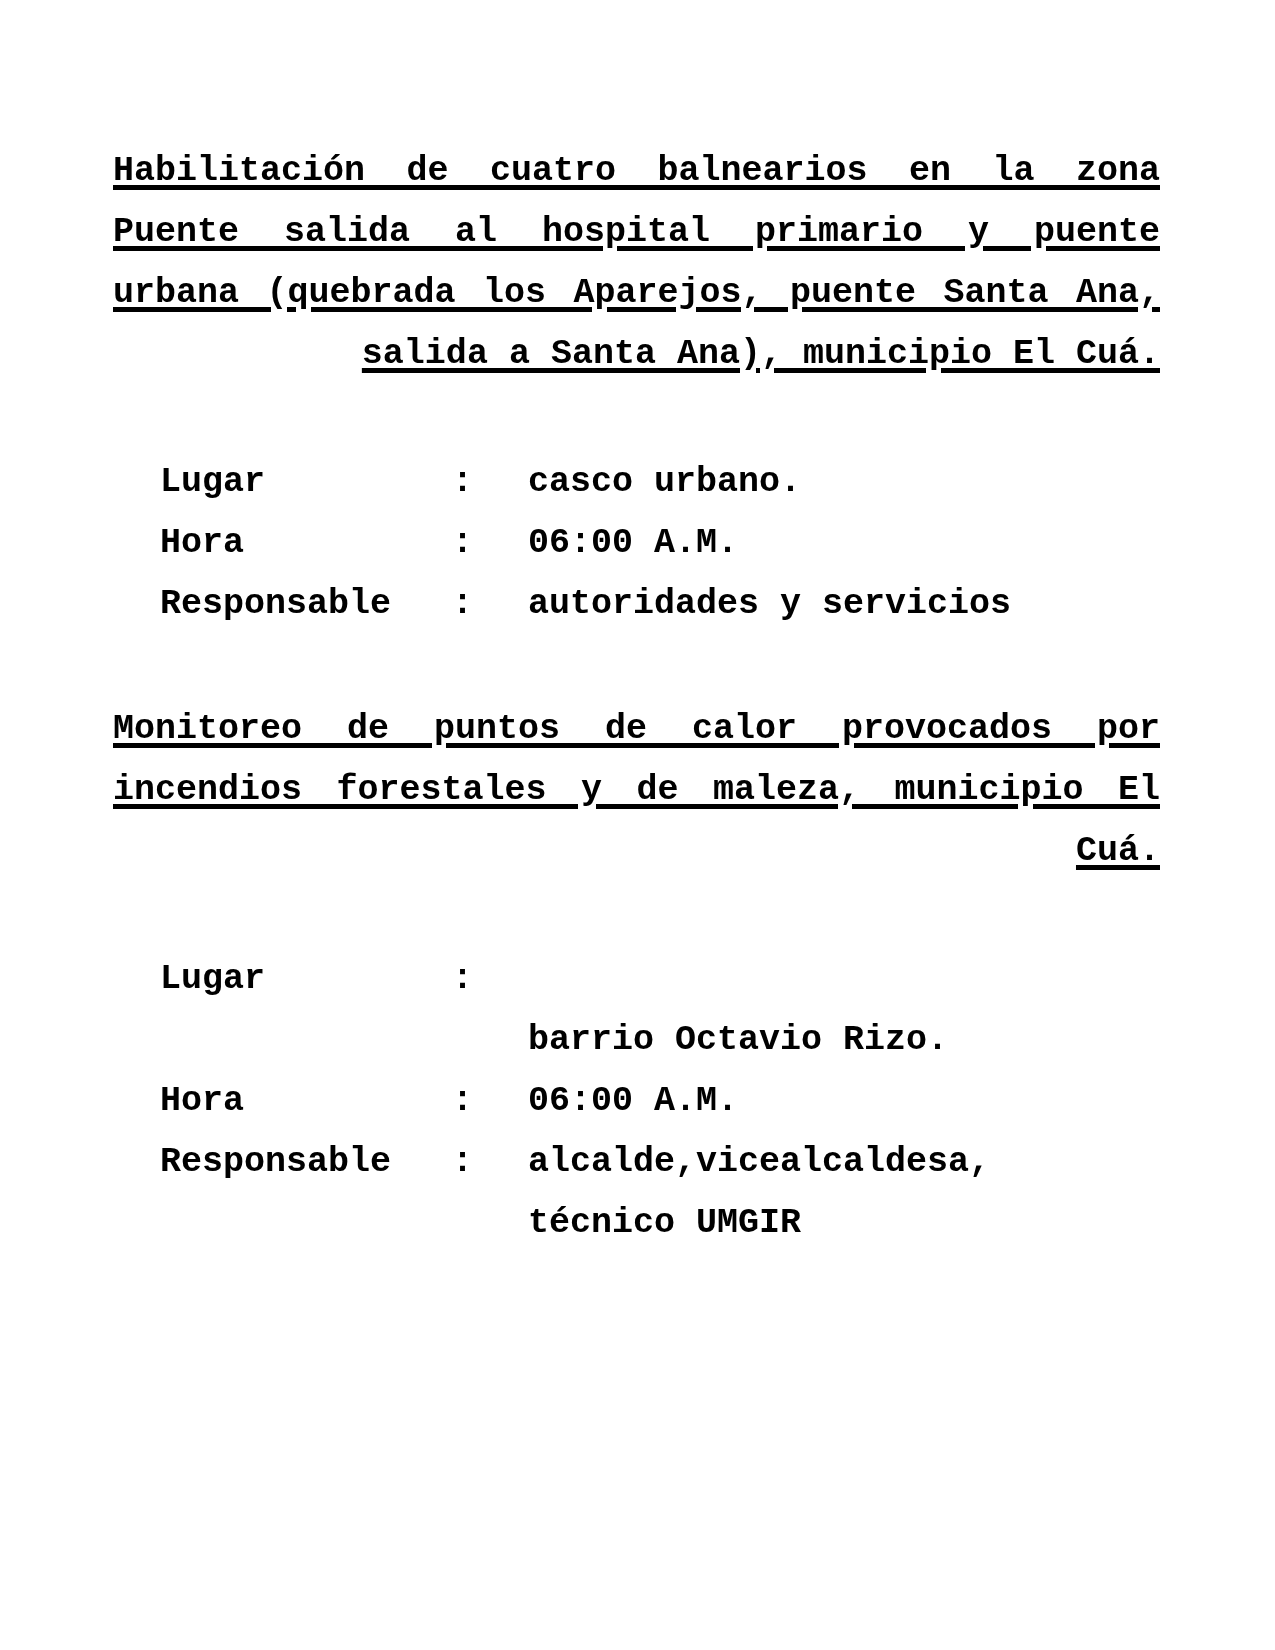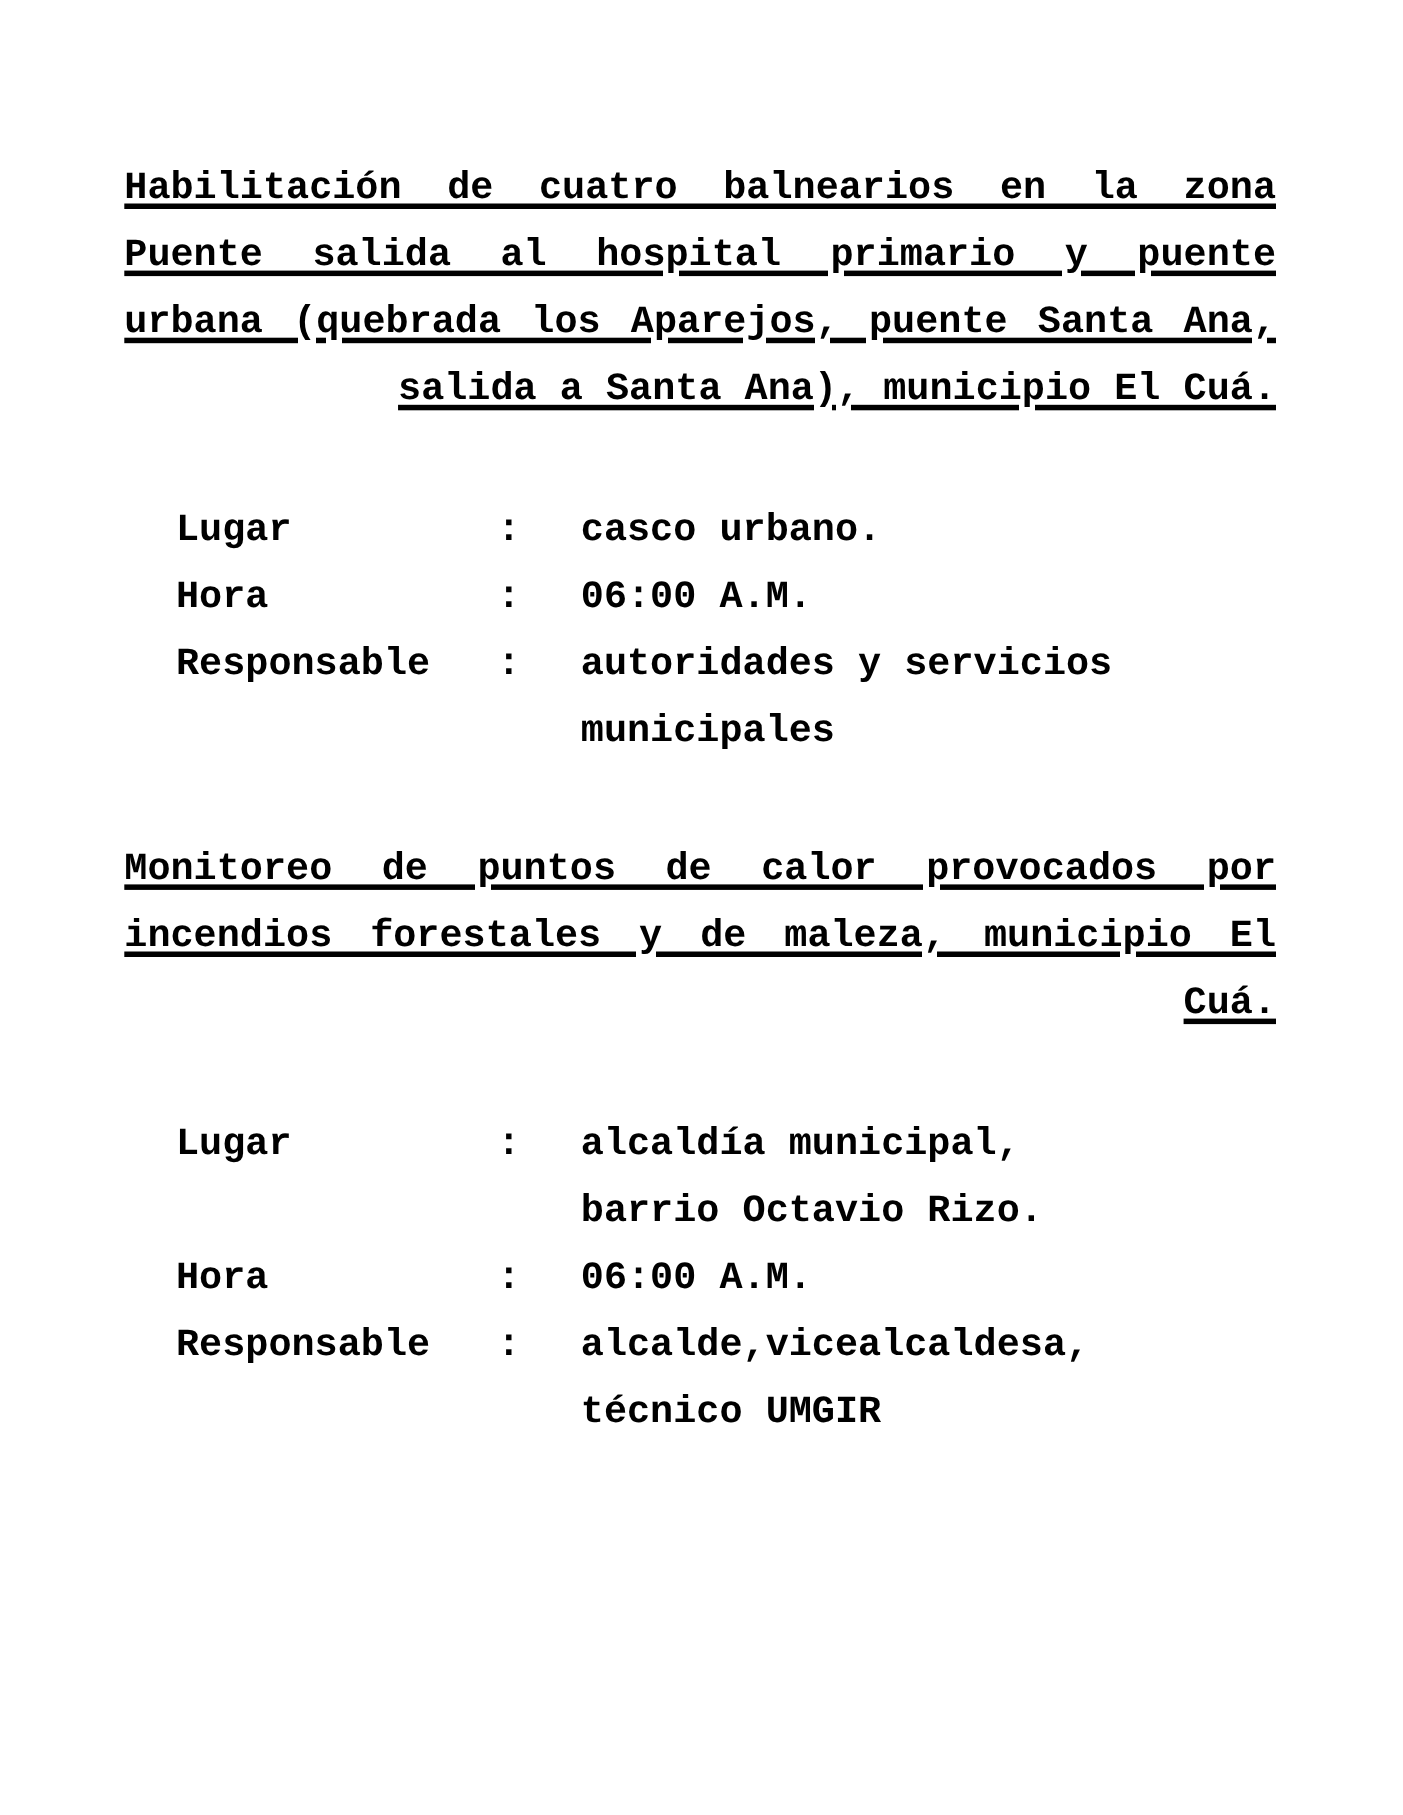--- a/index.html
+++ b/index.html
@@ -81,35 +81,33 @@
         <span class="cell value">06:00 A.M.</span>
       </div>
       <div class="row">
         <span class="cell label">Responsable</span>
         <span class="cell sep">:</span>
         <span class="cell value">autoridades y servicios</span>
       </div>
       <div class="row">
         <span class="cell label"></span>
         <span class="cell sep"></span>
-        <span class="cell value">municipales</span>
       </div>
     </div>
 
     <div class="heading heading-2">
       <p class="hline">Monitoreo de puntos de calor provocados por</p>
       <p class="hline">incendios forestales y de maleza, municipio El</p>
       <p class="hline last">Cuá.</p>
     </div>
 
     <div class="details details-2">
       <div class="row">
         <span class="cell label">Lugar</span>
         <span class="cell sep">:</span>
-        <span class="cell value">alcaldía municipal,</span>
       </div>
       <div class="row">
         <span class="cell label"></span>
         <span class="cell sep"></span>
         <span class="cell value">barrio Octavio Rizo.</span>
       </div>
       <div class="row">
         <span class="cell label">Hora</span>
         <span class="cell sep">:</span>
         <span class="cell value">06:00 A.M.</span>

